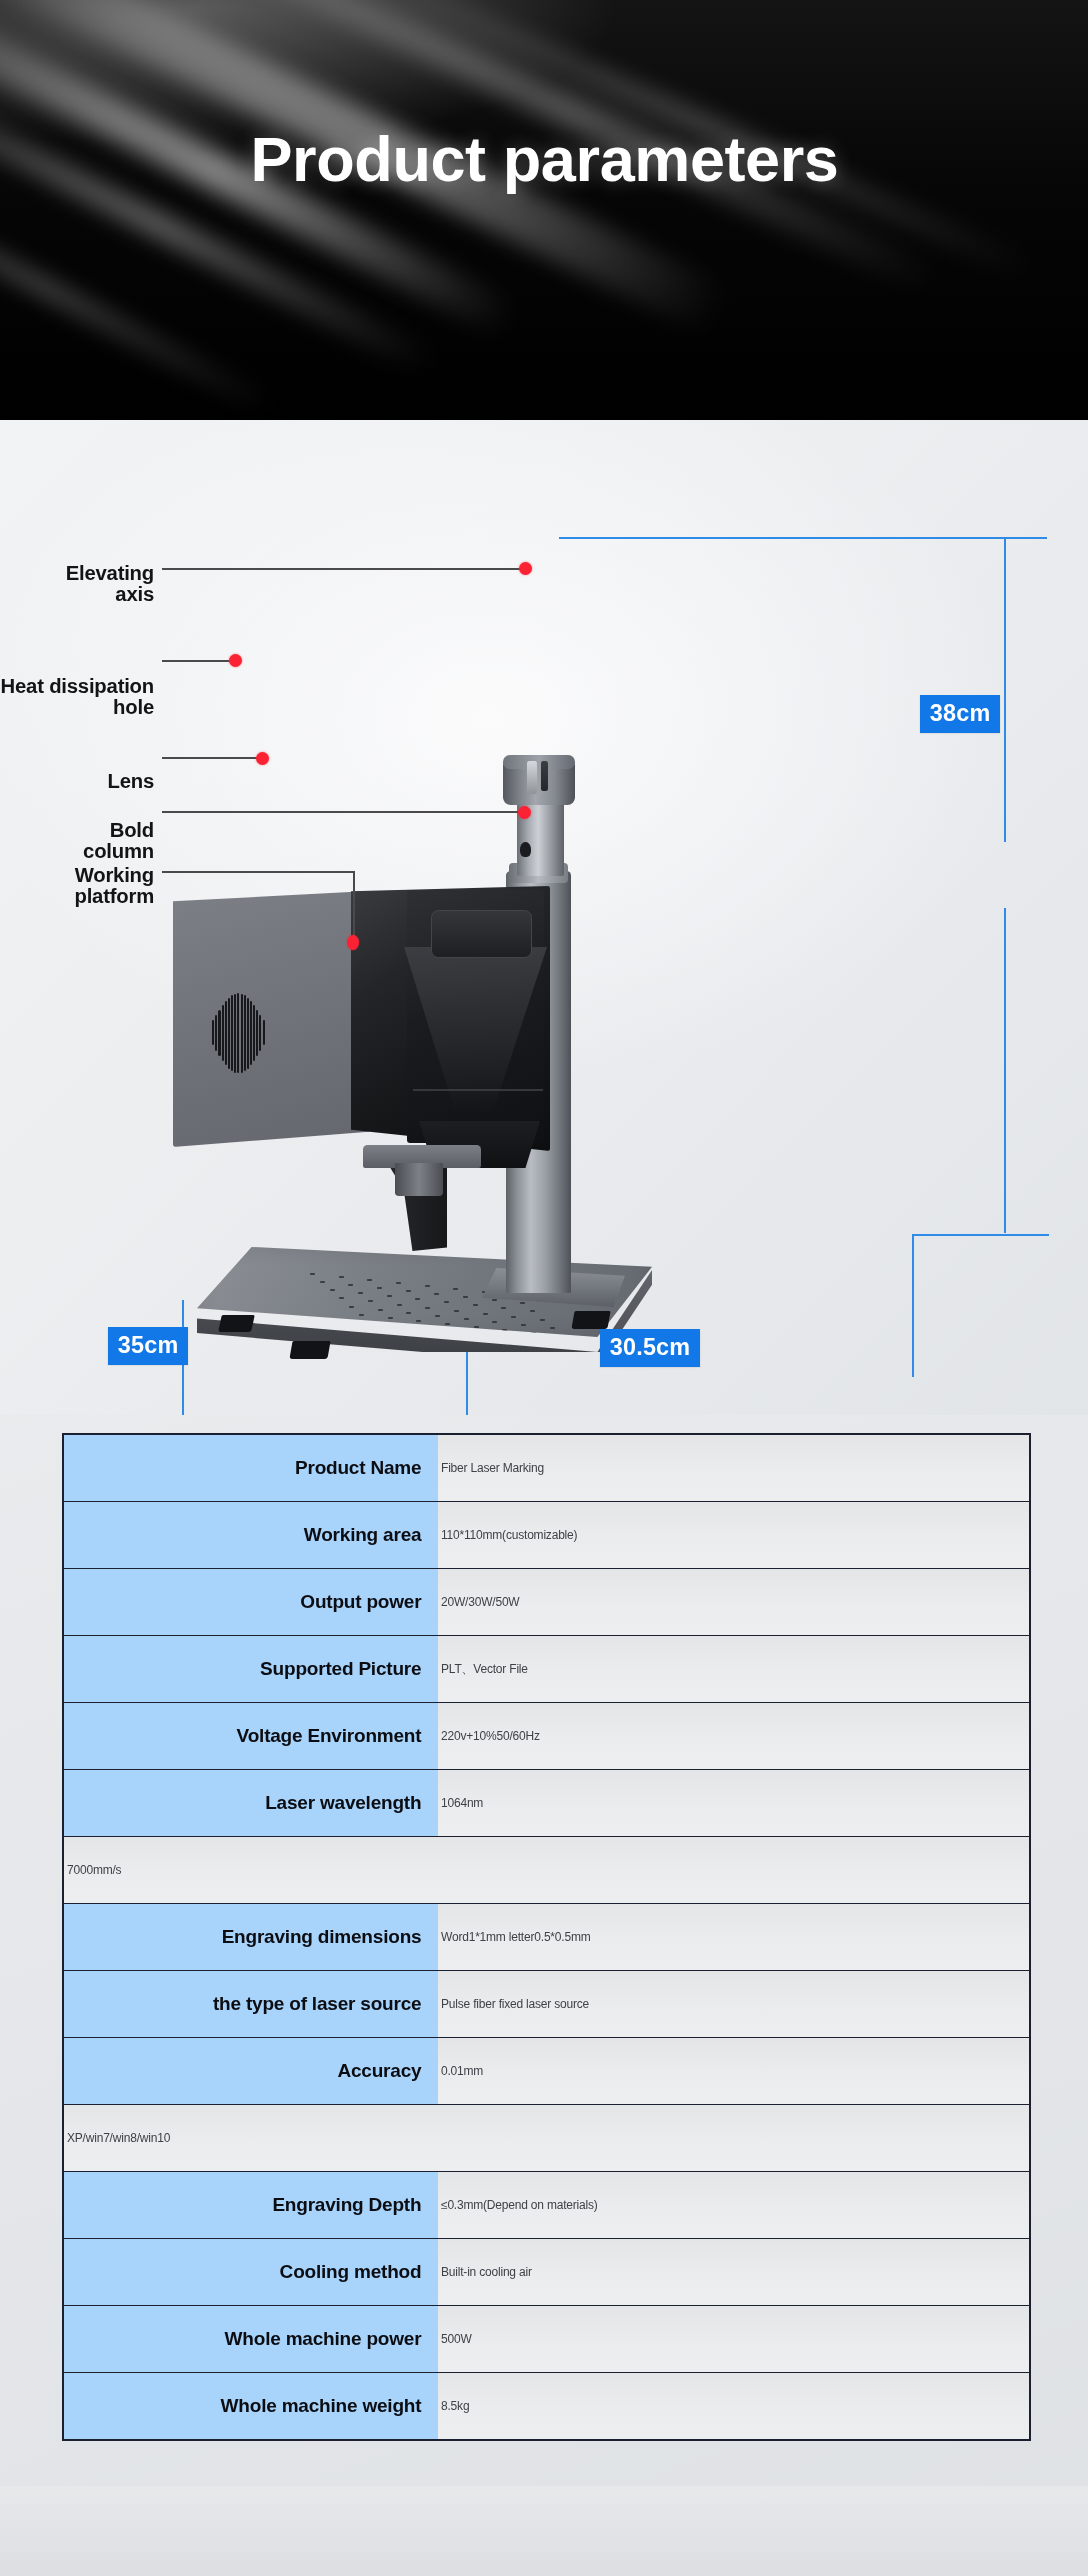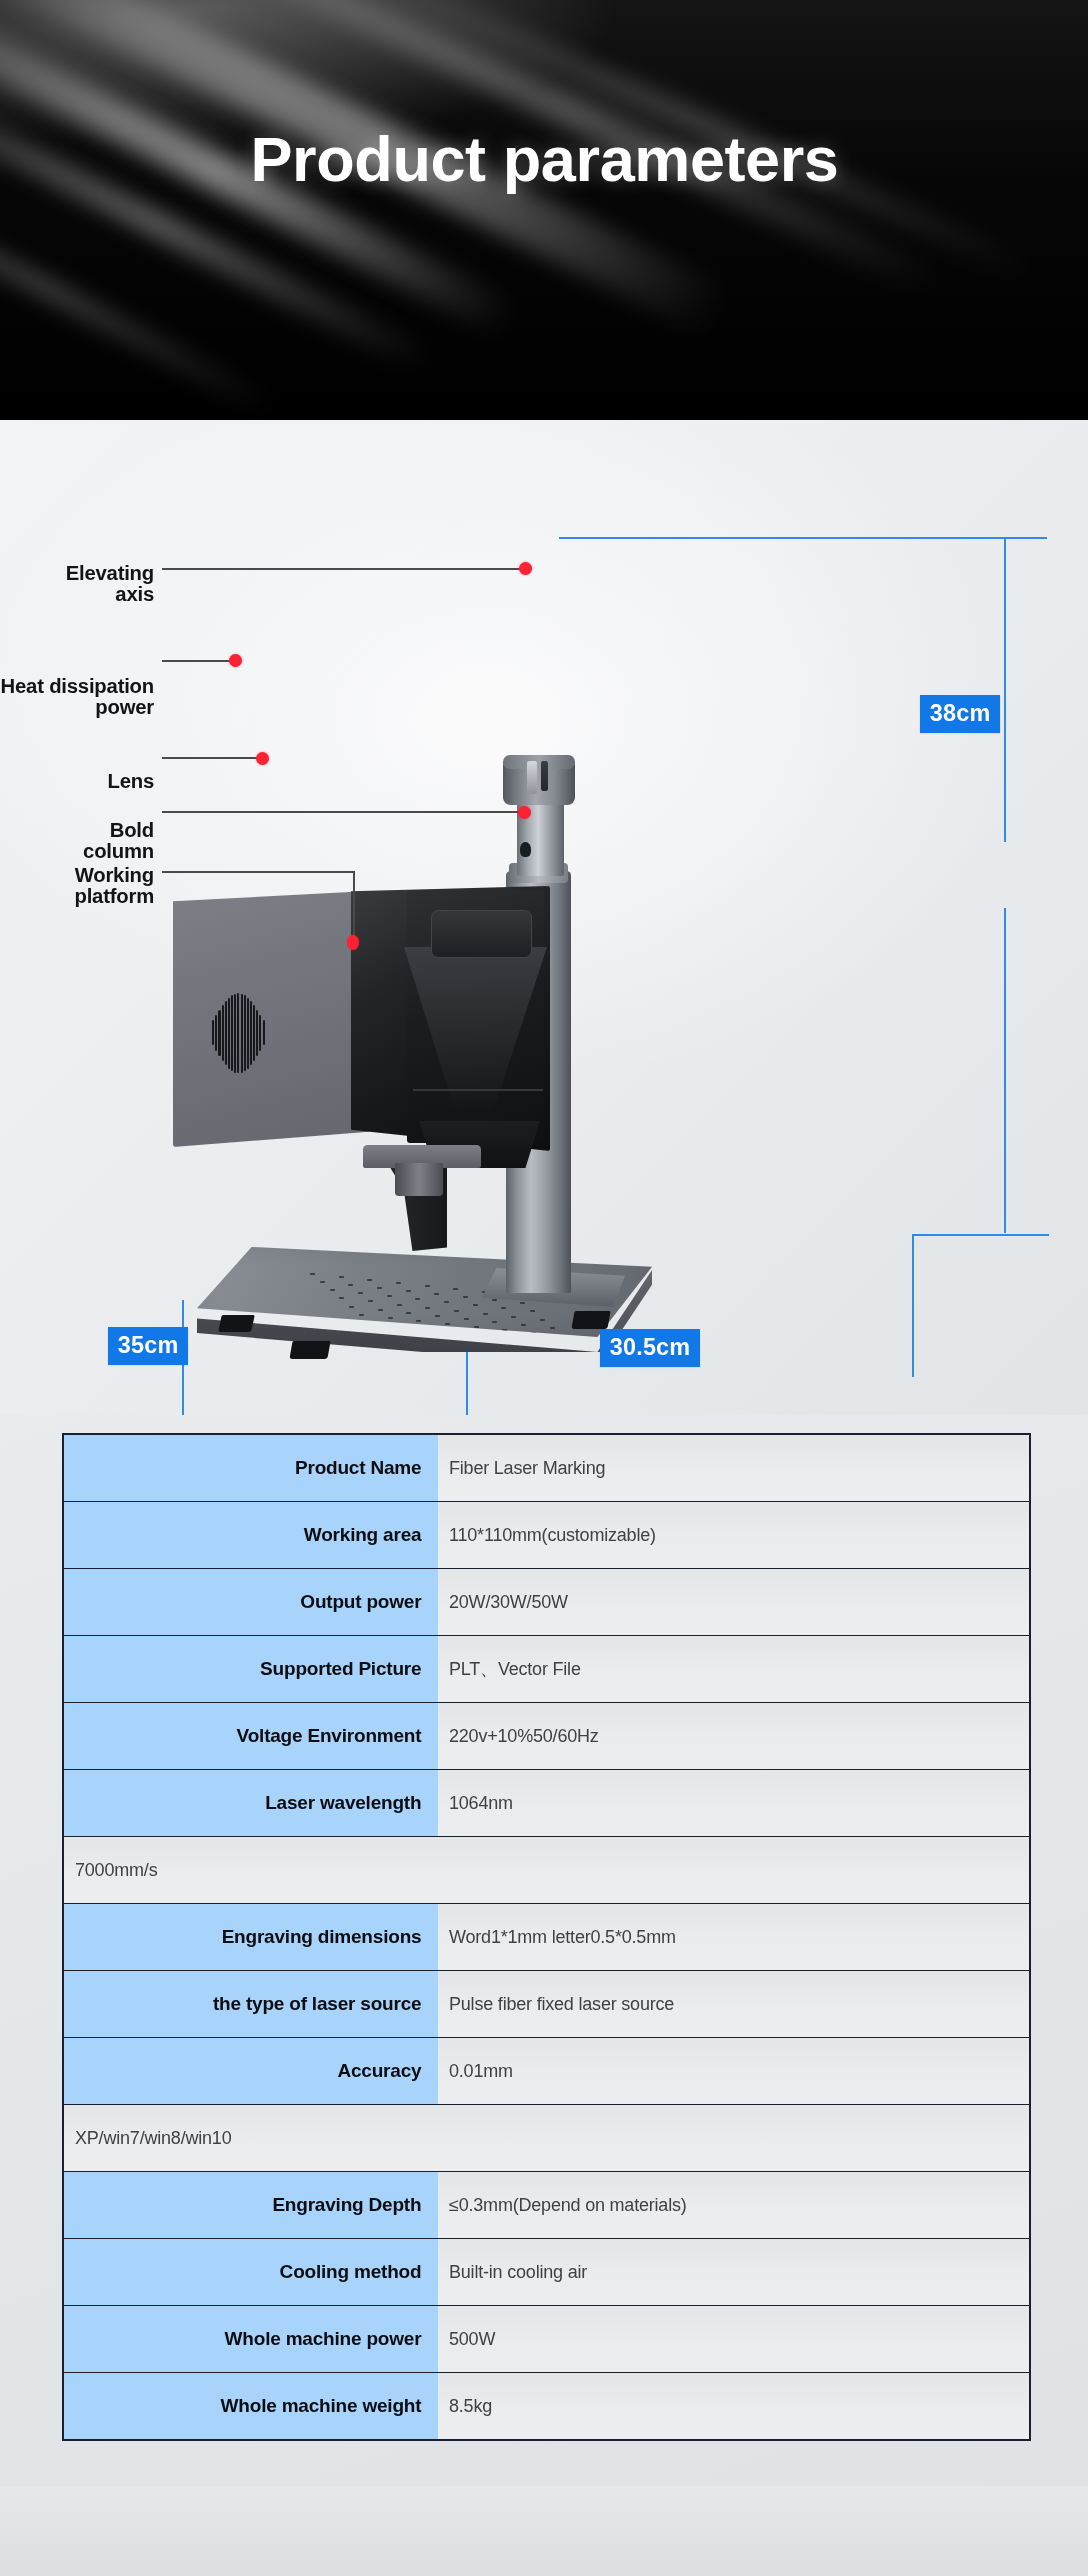--- a/index.html
+++ b/index.html
@@ -278,23 +278,23 @@
     padding:0 16.6px 0 7.5px;
     box-sizing:border-box;
     font-size:19px; font-weight:bold; color:#0b0d12;
     letter-spacing:-0.2px;
     text-align:right;
   }
   .spec-value{
     flex:1 1 auto;
     background:linear-gradient(to bottom,#e3e5e7 0%,#eaecee 55%,#eceef0 100%);
     display:flex; align-items:center;
-    padding:0 11px;
+    padding:0 3px;
     box-sizing:border-box;
-    font-size:18px; color:#3f4146;
+    font-size:12px; color:#3f4146;
     letter-spacing:-0.2px;
   }
 
   .footer-fill{
     position:absolute; left:0; top:2486px; width:1089px; height:90px;
     background:linear-gradient(to bottom,#e6e8ea,#dcdee1);
   }
 </style>
 </head>
 <body>
@@ -440,21 +440,21 @@
     <div class="dim-badge" style="left:920px;top:275px;">38cm</div>
     <div class="dim-badge" style="left:108px;top:907px;">35cm</div>
     <div class="dim-badge" style="left:600px;top:909px;">30.5cm</div>
 
     <div class="callout" style="left:0px;top:112px;width:154px;">Elevating
 axis</div>
     <div class="leader" style="left:162px;top:148px;width:362px;"></div>
     <div class="dot" style="left:519px;top:142px;width:13px;height:13px;"></div>
 
     <div class="callout" style="left:0px;top:225px;width:154px;">Heat dissipation
-power</div>
+hole</div>
     <div class="leader" style="left:162px;top:240px;width:74px;"></div>
     <div class="dot" style="left:229px;top:234px;width:13px;height:13px;"></div>
 
     <div class="callout" style="left:0px;top:320px;width:154px;">Lens</div>
     <div class="leader" style="left:162px;top:337px;width:101px;"></div>
     <div class="dot" style="left:256px;top:332px;width:13px;height:13px;"></div>
 
     <div class="callout" style="left:0px;top:369px;width:154px;">Bold
 column</div>
     <div class="leader" style="left:162px;top:391px;width:361px;"></div>

